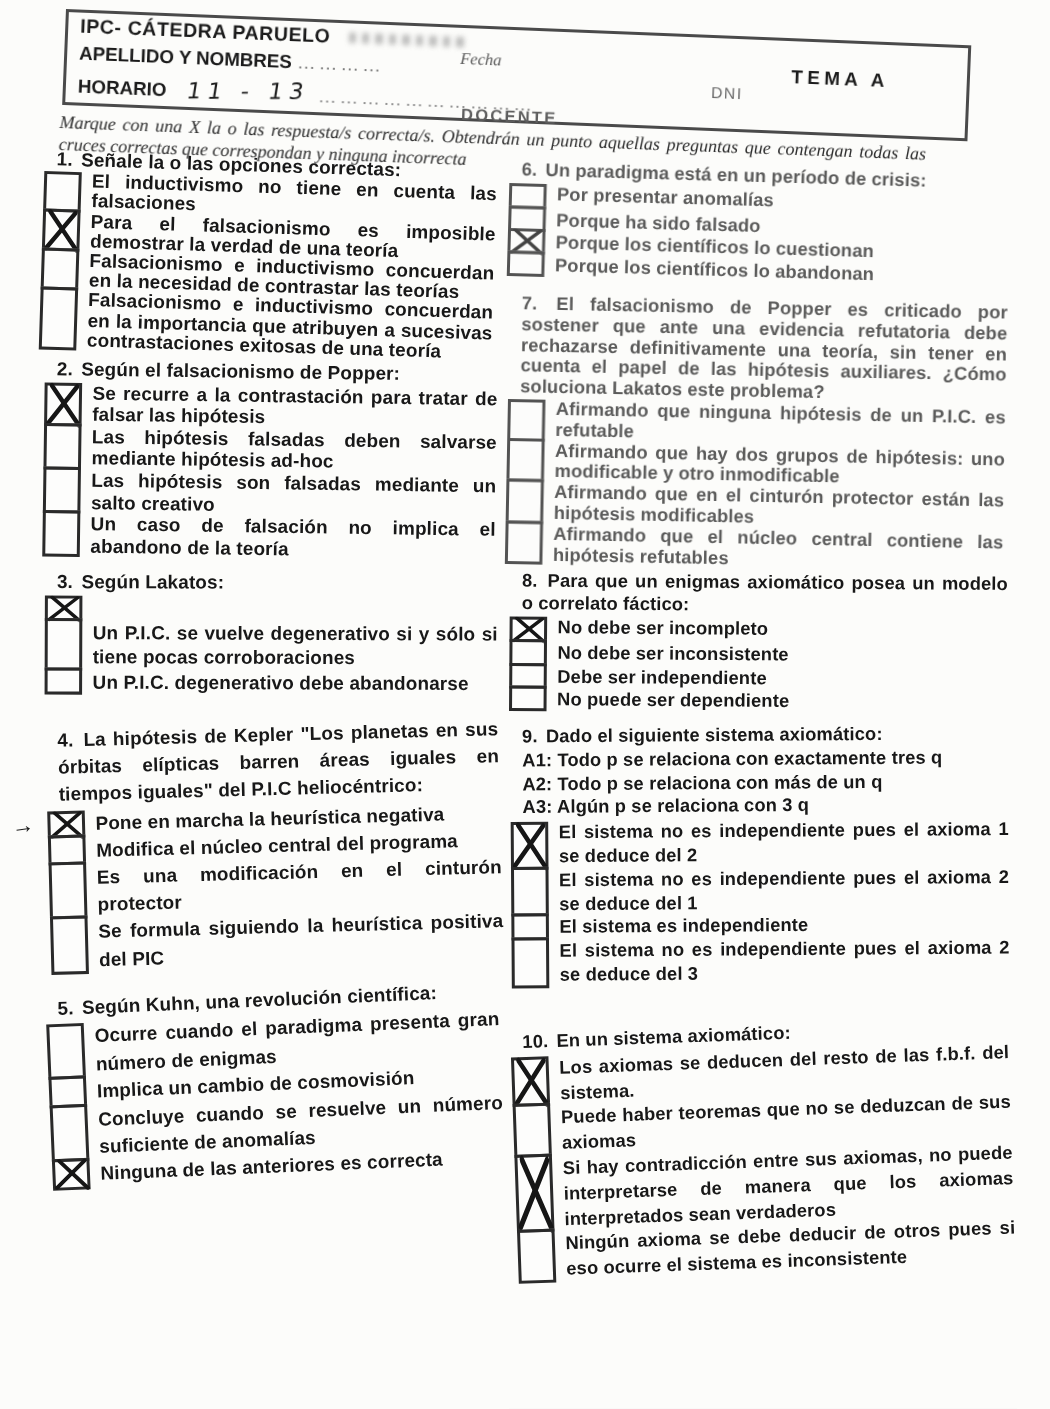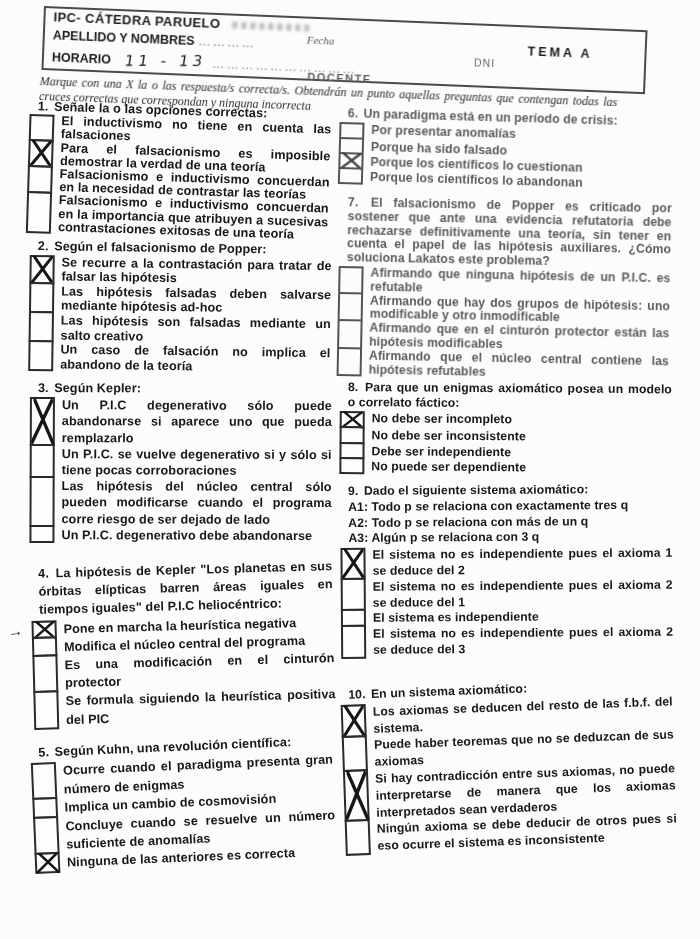--- a/index.html
+++ b/index.html
@@ -144,40 +144,35 @@
             <div class="opt-label">Las hipótesis son falsadas mediante un salto creativo</div>
           </div>
           <div class="opt">
             <div class="cbox"></div>
             <div class="opt-label">Un caso de falsación no implica el abandono de la teoría</div>
           </div>
         </div>
   </div>
       <div class="question" style="transform: rotate(0.2deg); margin-bottom: 22px; line-height: 16.2px;">
     <div class="q-title">
-      <span class="q-num">3.</span><span class="q-text"> Según Kepler:</span>
-    </div>
-
-    <div class="q-options">
-          <div class="opt">
-            <div class="cbox">
-              <svg class="xmark" viewBox="0 0 24 24" preserveAspectRatio="none">
-                <path d="M4.5 1.5 L21.5 22.5"></path>
-                <path d="M20 2 L2.5 21.5"></path>
-              </svg>
-            </div>
-            <div class="opt-label">Un P.I.C degenerativo sólo puede abandonarse si aparece uno que pueda remplazarlo</div>
+      <span class="q-num">3.</span><span class="q-text"> Según Lakatos:</span>
+    </div>
+
+    <div class="q-options">
+          <div class="opt">
+            <div class="cbox">
+              <svg class="xmark" viewBox="0 0 24 24" preserveAspectRatio="none">
+                <path d="M4.5 1.5 L21.5 22.5"></path>
+                <path d="M20 2 L2.5 21.5"></path>
+              </svg>
+            </div>
           </div>
           <div class="opt">
             <div class="cbox"></div>
             <div class="opt-label">Un P.I.C. se vuelve degenerativo si y sólo si tiene pocas corroboraciones</div>
-          </div>
-          <div class="opt">
-            <div class="cbox"></div>
-            <div class="opt-label">Las hipótesis del núcleo central sólo pueden modificarse cuando el programa corre riesgo de ser dejado de lado</div>
           </div>
           <div class="opt">
             <div class="cbox"></div>
             <div class="opt-label">Un P.I.C. degenerativo debe abandonarse</div>
           </div>
         </div>
   </div>
       <div class="question" style="transform: rotate(-1.5deg); margin-bottom: 14px; line-height: 18.2px;">
     <div class="q-title">
       <span class="q-num">4.</span><span class="q-text"> La hipótesis de Kepler "Los planetas en sus órbitas elípticas barren áreas iguales en tiempos iguales" del P.I.C heliocéntrico:</span>

